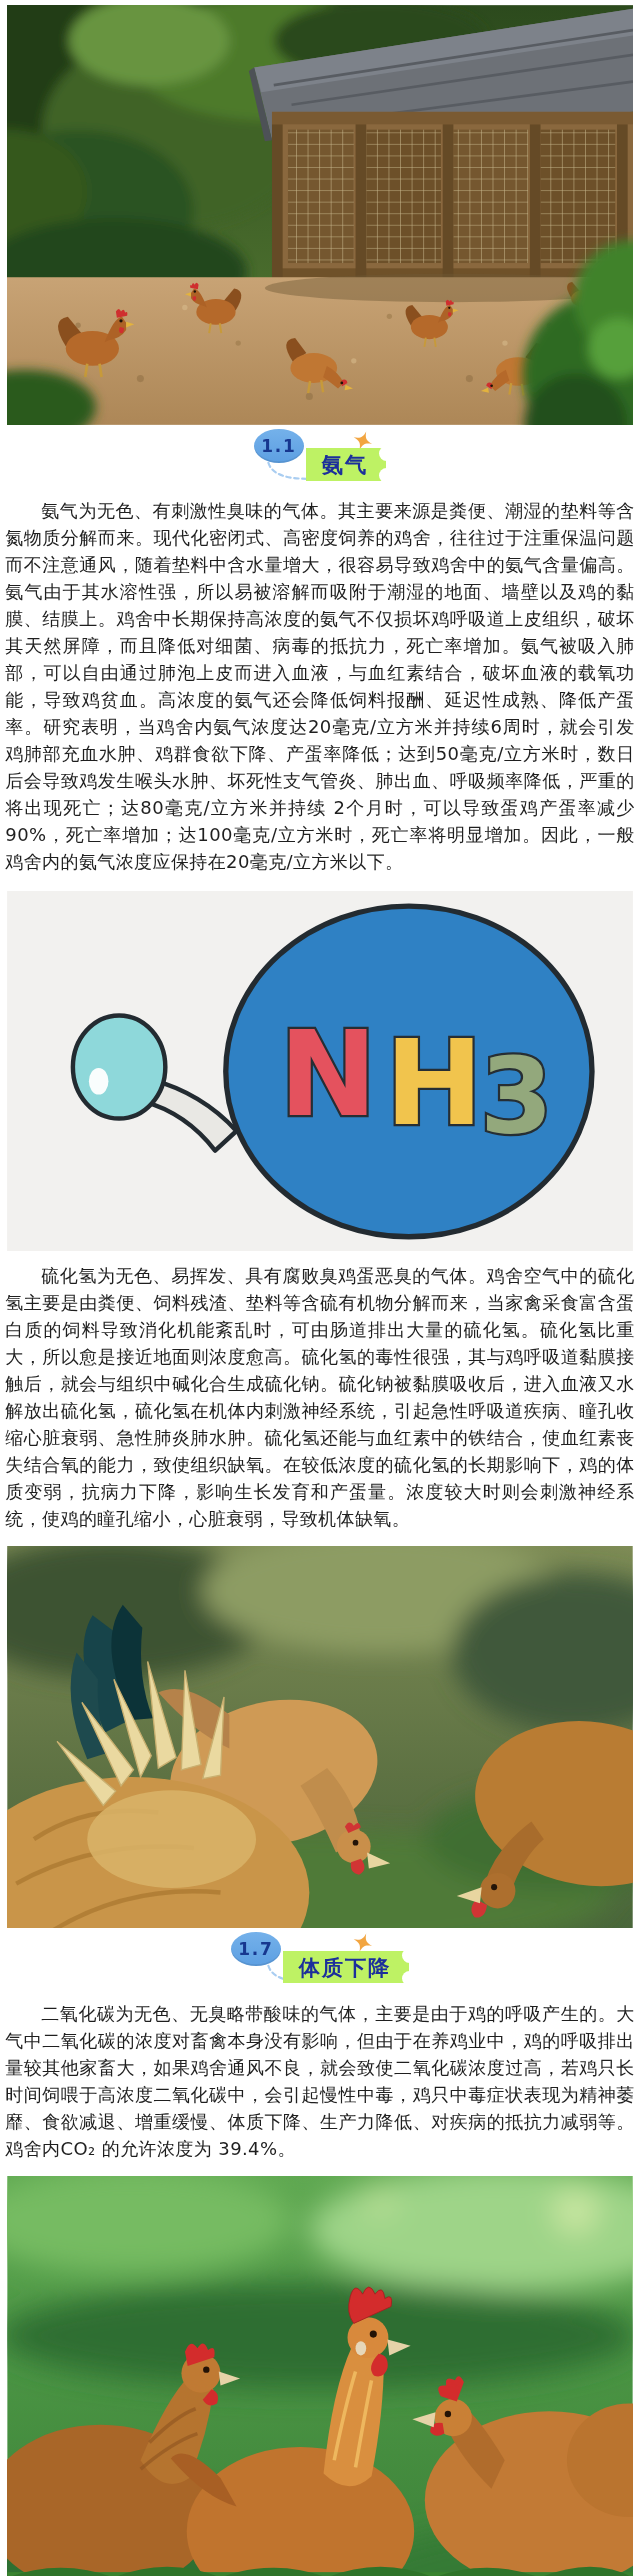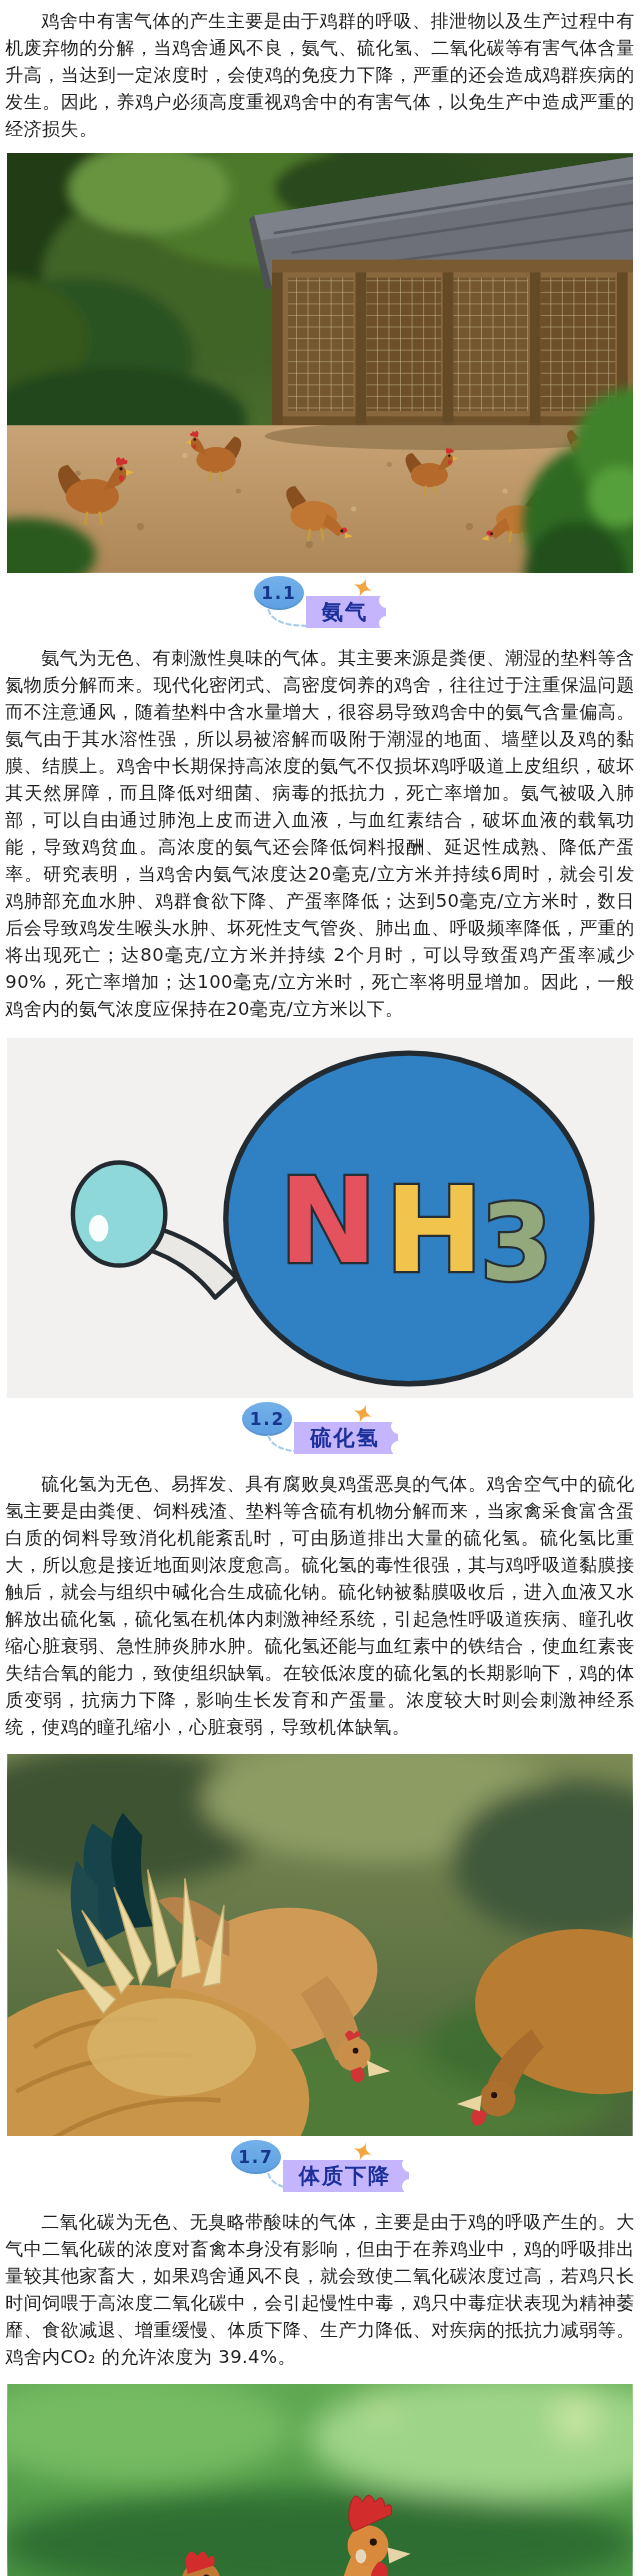--- a/index.html
+++ b/index.html
@@ -3,33 +3,32 @@
 <meta charset="utf-8">
 <style>
   html,body{margin:0;padding:0;background:#ffffff;}
   .page{width:640px;margin:0 auto;background:#fff;font-family:"DejaVu Sans","Liberation Sans",sans-serif;position:relative;overflow:hidden;}
   .body-text{margin:0;padding:7.1px 5.3px 5.3px 5.3px;font-size:18px;line-height:27px;color:#1f1f1f;text-indent:2em;text-align:justify;letter-spacing:0.4px;}
   .fig{margin:5.3px 7.1px 3.6px 7.1px;padding:0;}
   .fig svg{display:block;width:626px;}
   
   .sec-header{position:relative;height:52px;margin:1.8px 0 9px 0;display:flex;justify-content:center;align-items:flex-start;}
   .sec-badge{width:50px;height:34px;border-radius:50%;background:linear-gradient(180deg,#74b1ea,#5d9fe2);display:flex;align-items:center;justify-content:center;font-weight:bold;font-size:17px;color:#17378f;letter-spacing:1.8px;flex:0 0 auto;box-shadow:inset 0 -1.8px 0 rgba(0,0,0,.08);text-align:right;}
-  .sec-label{position:relative;margin:19.6px 0 0 1.8px;background:#c4b5fd;color:#1c2f9b;font-weight:bold;font-size:21.3px;line-height:25px;padding:3.6px 18px 3.6px 16px;letter-spacing:1.8px;}
+  .sec-label{position:relative;margin:19.6px 0 0 1.8px;background:#bef264;color:#1c2f9b;font-weight:bold;font-size:21.3px;line-height:25px;padding:3.6px 18px 3.6px 16px;letter-spacing:1.8px;}
   .sec-label::before,.sec-label::after{content:"";position:absolute;right:-8px;width:15px;height:15px;border-radius:50%;background:#ffffff;}
   .sec-label::before{top:-2.7px;}
   .sec-label::after{bottom:-2.7px;}
   .sec-arc{position:absolute;left:263px;top:32px;width:55px;height:23px;}
   .sec-star{position:absolute;left:calc(50% + 30px);top:0.9px;width:24px;height:24px;}
 </style>
 </head>
 <body>
 
 <div class="page">
 
-  <p class="body-text">鸡舍中有害气体的产生主要是由于鸡群的呼吸、排泄物以及生产过程中有机废弃物的分解，当鸡舍通风不良，氨气、硫化氢、二氧化碳等有害气体含量升高，当达到一定浓度时，会使鸡的免疫力下降，严重的还会造成鸡群疾病的发生。因此，养鸡户必须高度重视鸡舍中的有害气体，以免生产中造成严重的经济损失。</p>
 
   <figure class="fig">
     <svg viewBox="0 0 704 472" width="626" height="420">
       <defs>
         <linearGradient id="f1sky" x1="0" y1="0" x2="0" y2="1">
           <stop offset="0" stop-color="#2c4a1d"></stop>
             <stop offset="1" stop-color="#4a6d2d"></stop>
         </linearGradient>
         <linearGradient id="f1dirt" x1="0" y1="0" x2="0" y2="1">
           <stop offset="0" stop-color="#c8a375"></stop>
@@ -165,34 +164,20 @@
       <ellipse cx="103" cy="214" rx="11" ry="15" fill="#ffffff" opacity="0.95"></ellipse>
 
       <g font-family="'DejaVu Sans',sans-serif" font-weight="bold" font-size="132" style="paint-order:stroke" stroke="#262e34" stroke-width="5">
         <text x="306" y="252" fill="#e4525e">N</text>
         <text x="425" y="262" fill="#f1c44d">H</text>
         <text x="532" y="272" font-size="118" fill="#93a87c">3</text>
       </g>
     </svg>
   </figure>
 
-  <div class="sec-header">
-    <div class="sec-badge">
-      <span>1.2</span>
-    </div>
-    <svg class="sec-arc" viewBox="0 0 62 26">
-      <path d="M6,2 C10,15 26,21 56,20" stroke="#a9cdf1" stroke-width="2.5" stroke-dasharray="5,4" fill="none" stroke-linecap="round"></path>
-    </svg>
-    <svg class="sec-star" viewBox="0 0 27 27">
-      <path d="M14.5,1 C15.7,8.5 18,10.8 25.5,12 C18,13.2 15.7,15.5 14.5,23 C13.3,15.5 11,13.2 3.5,12 C11,10.8 13.3,8.5 14.5,1 Z" fill="#f2a541" transform="rotate(20 14.5 12)"></path>
-    </svg>
-    <div class="sec-label">
-      <span>硫化氢</span>
-    </div>
-  </div>
 
   <p class="body-text">硫化氢为无色、易挥发、具有腐败臭鸡蛋恶臭的气体。鸡舍空气中的硫化氢主要是由粪便、饲料残渣、垫料等含硫有机物分解而来，当家禽采食富含蛋白质的饲料导致消化机能紊乱时，可由肠道排出大量的硫化氢。硫化氢比重大，所以愈是接近地面则浓度愈高。硫化氢的毒性很强，其与鸡呼吸道黏膜接触后，就会与组织中碱化合生成硫化钠。硫化钠被黏膜吸收后，进入血液又水解放出硫化氢，硫化氢在机体内刺激神经系统，引起急性呼吸道疾病、瞳孔收缩心脏衰弱、急性肺炎肺水肿。硫化氢还能与血红素中的铁结合，使血红素丧失结合氧的能力，致使组织缺氧。在较低浓度的硫化氢的长期影响下，鸡的体质变弱，抗病力下降，影响生长发育和产蛋量。浓度较大时则会刺激神经系统，使鸡的瞳孔缩小，心脏衰弱，导致机体缺氧。</p>
 
   <figure class="fig" style="margin-top:9px">
     <svg viewBox="0 0 704 430" width="626" height="382">
       <defs>
         <linearGradient id="f3bg" x1="0" y1="0" x2="0" y2="1">
           <stop offset="0" stop-color="#7d8b55"></stop>
             <stop offset="0.6" stop-color="#5e7243"></stop>
             <stop offset="1" stop-color="#49663a"></stop>

